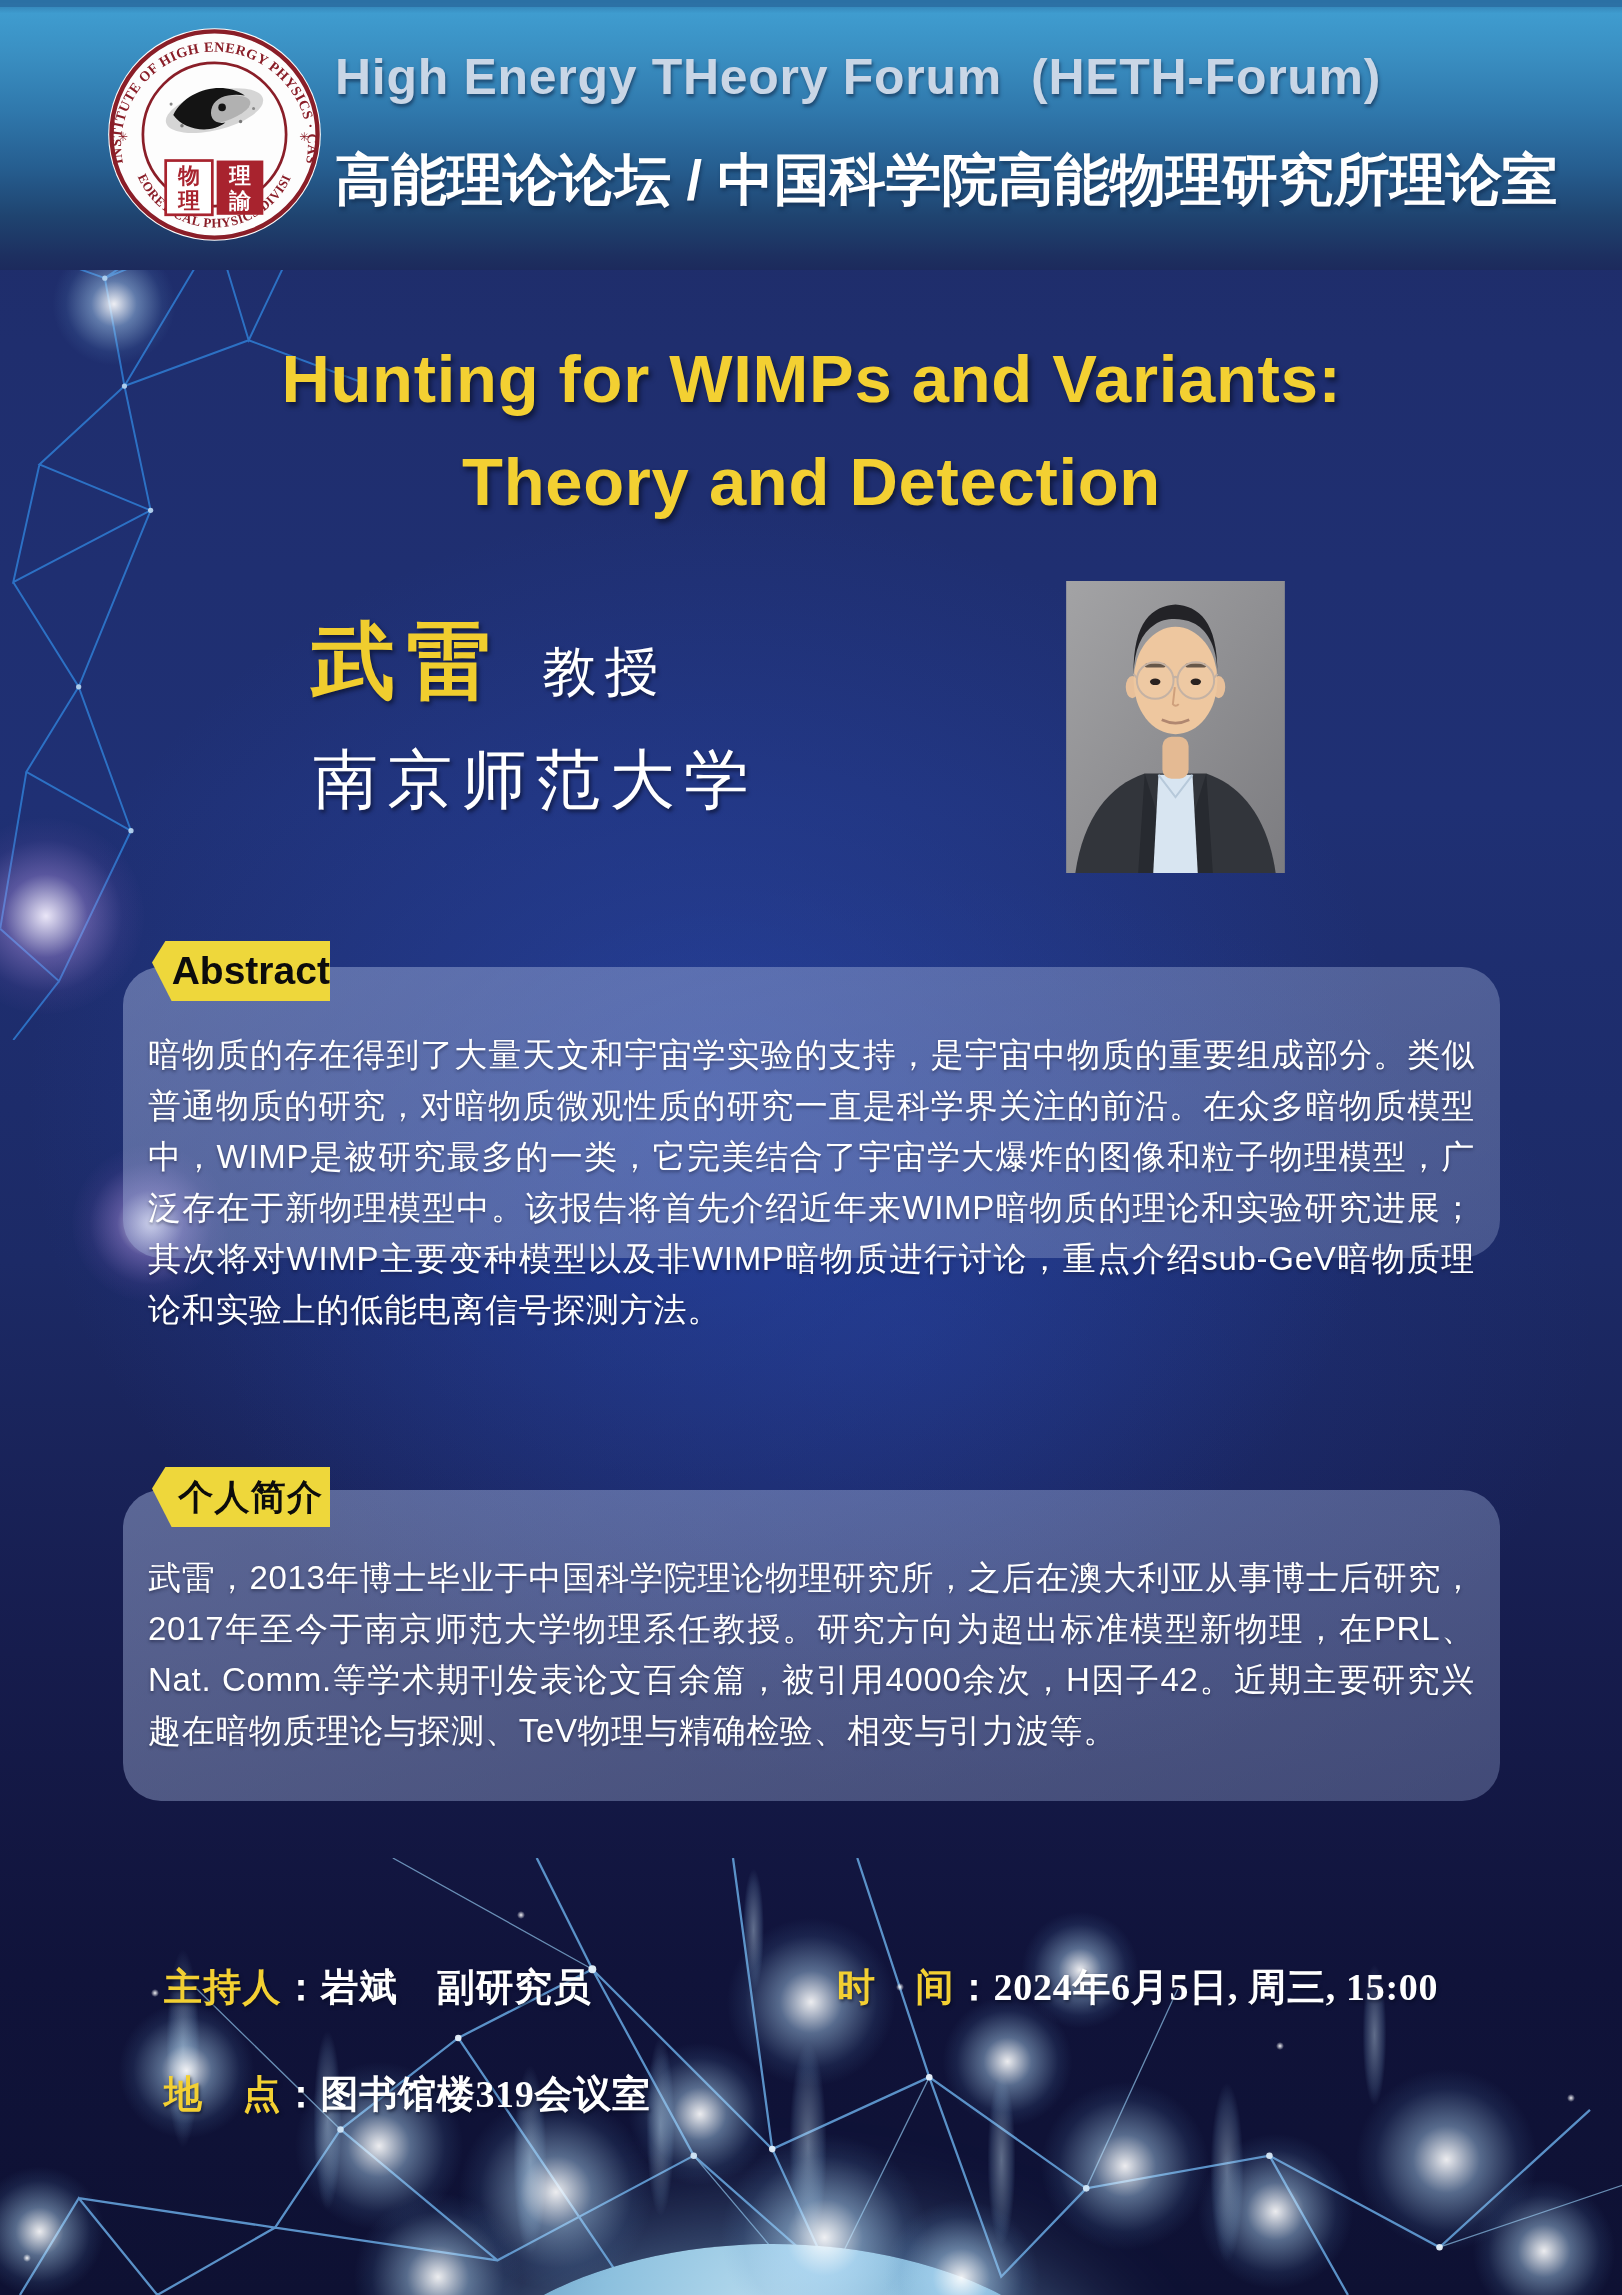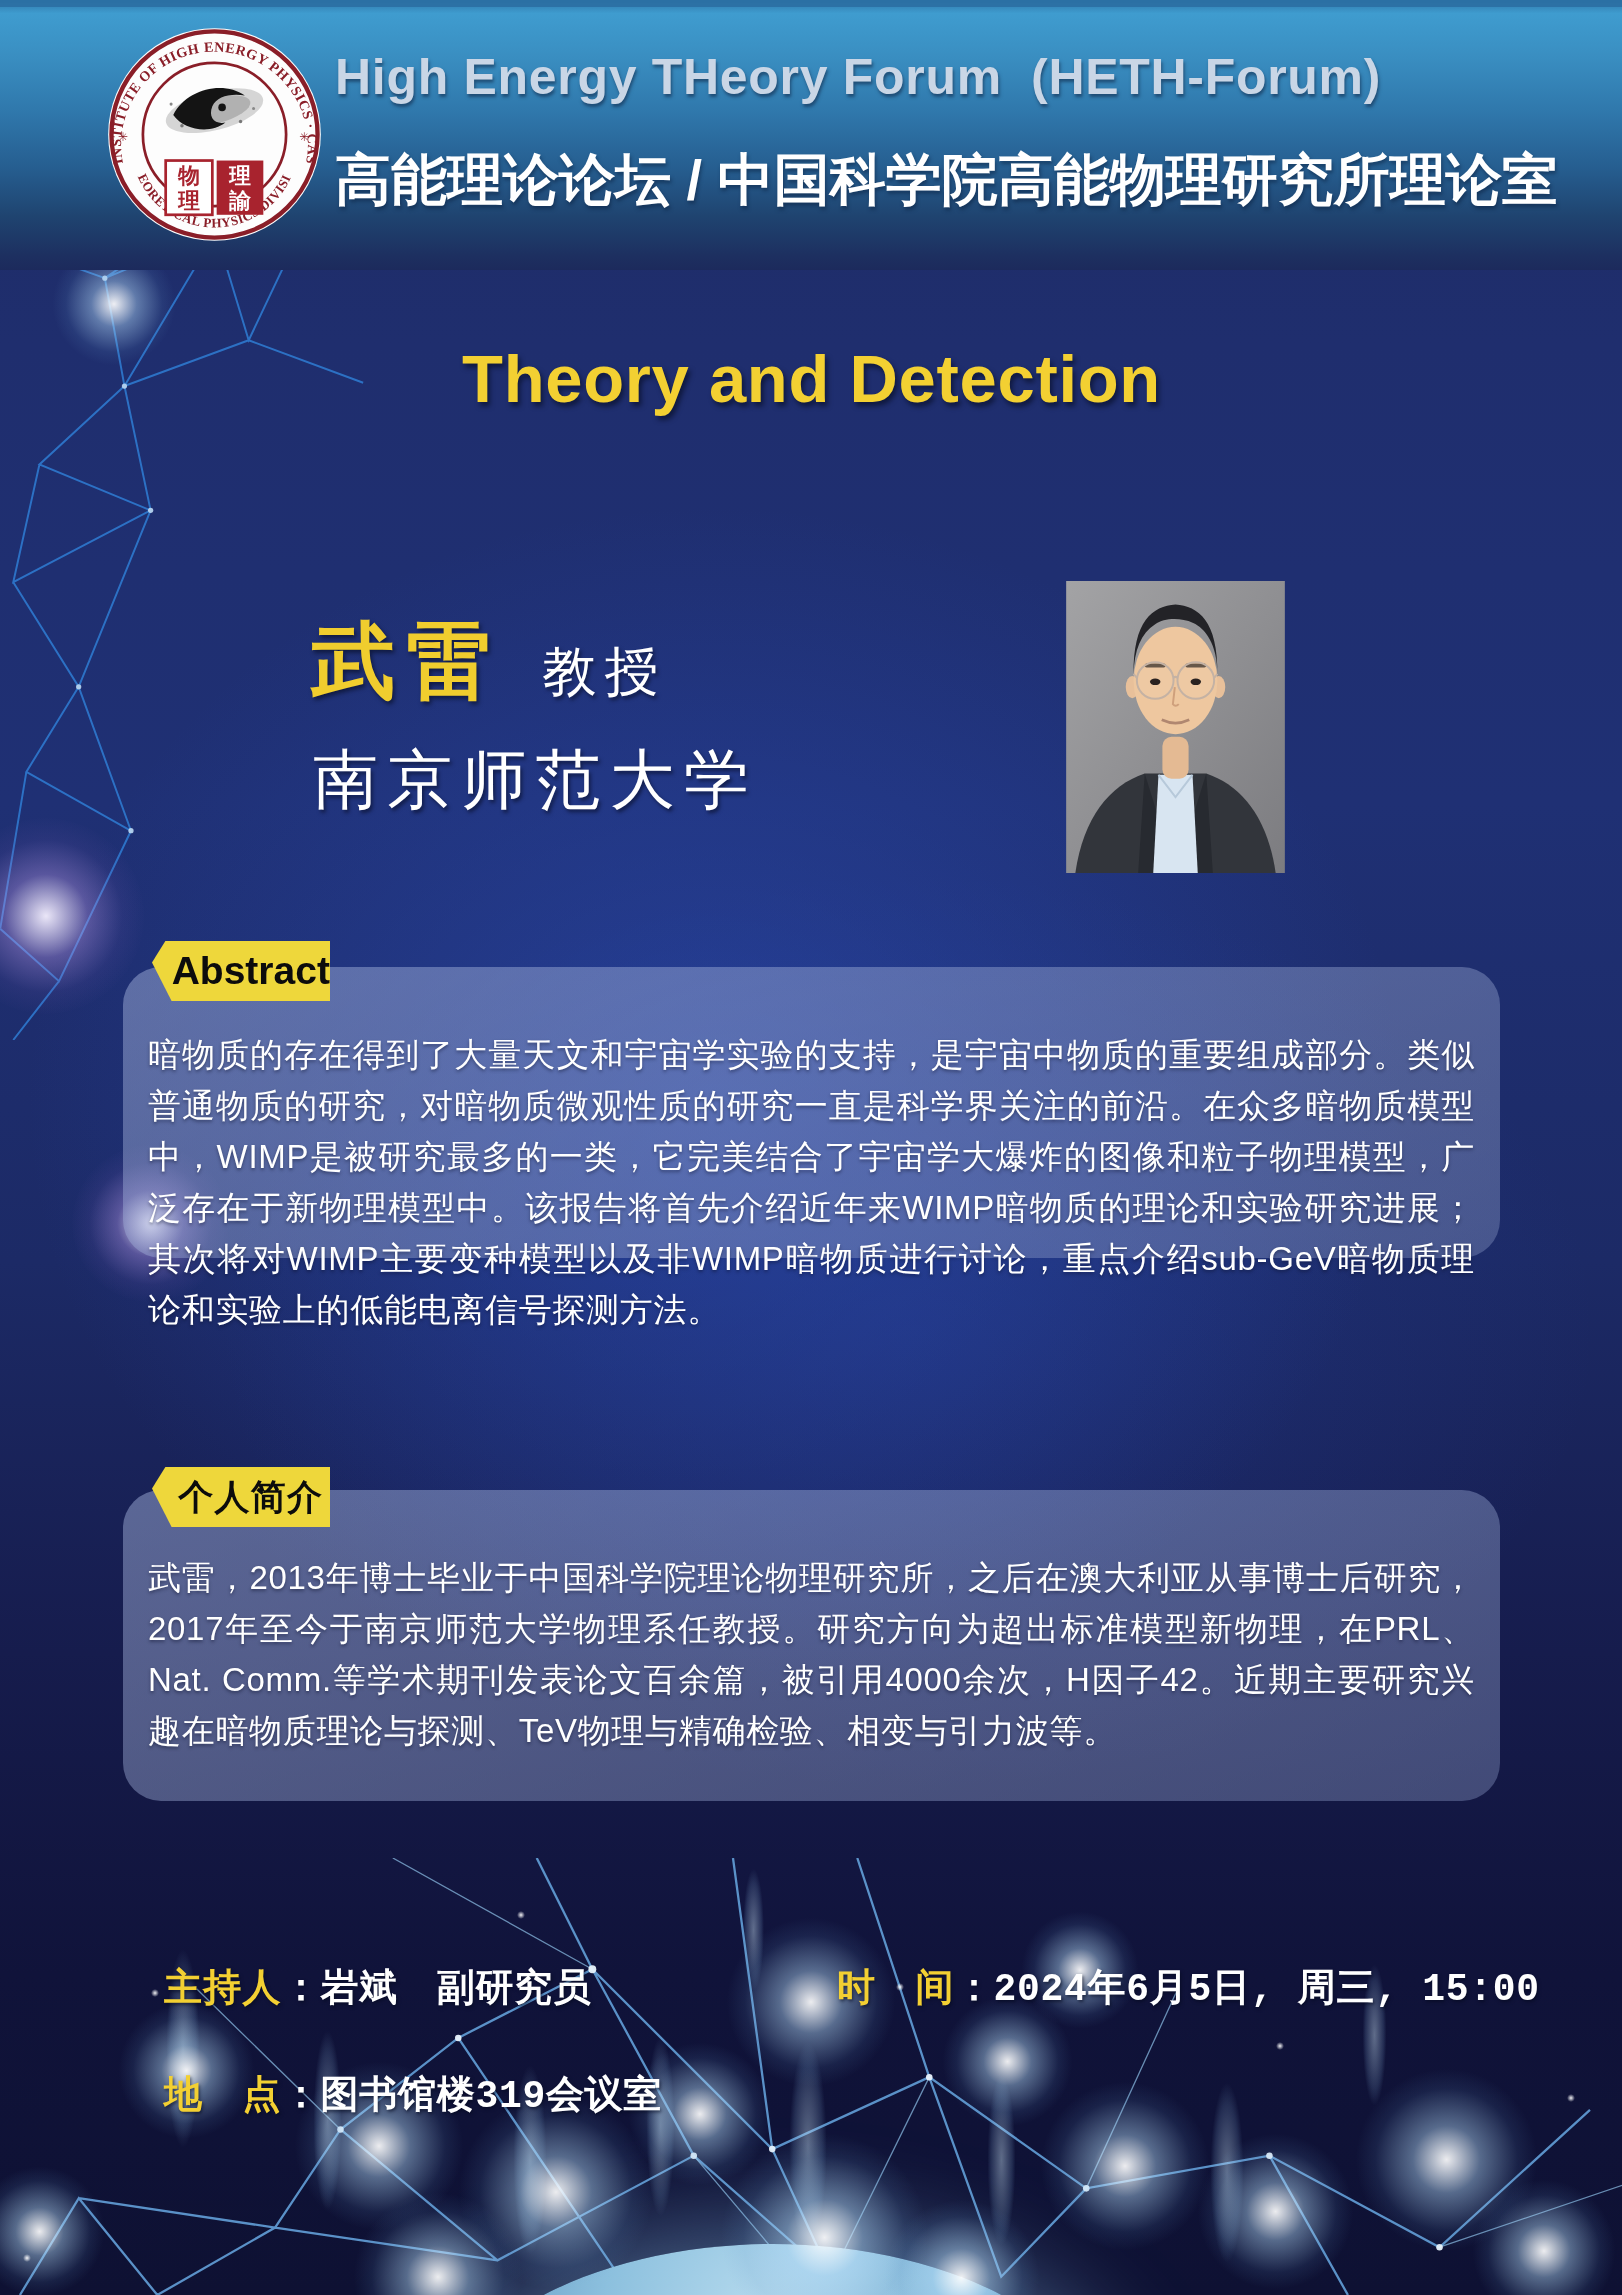--- a/index.html
+++ b/index.html
@@ -86,21 +86,21 @@
   .panel-bio{top:1490px;height:311px;}
   .panel p{
     margin:0;padding:62px 25px 0 25px;
     font-size:33px;line-height:51px;color:#ffffff;
     text-align:justify;letter-spacing:0.7px;
     text-shadow:0 2px 3.3px rgba(10,15,40,.45);
   }
   
   .footer-item{
     position:absolute;display:flex;align-items:flex-end;
-    font-family:Liberation Mono, monospace;
+    font-family:Liberation Serif, serif;
     font-size:38px;z-index:7;
   }
   .footer-label{
     color:var(--accent-yellow,#eac92c);font-weight:bold;letter-spacing:1.3px;
     text-shadow:1.3px 2px 3.3px rgba(5,10,30,.6);white-space:pre;
   }
   .footer-value{
     color:#ffffff;font-weight:bold;letter-spacing:0.7px;
     text-shadow:1.3px 2px 3.3px rgba(5,10,30,.6);white-space:pre;
   }
@@ -243,20 +243,21 @@
         <text x="23.5" y="-5" font-size="20" fill="#ffffff">理</text>
         <text x="23.5" y="18" font-size="20" fill="#ffffff">諭</text>
       </g>
     </svg>
 
     <div class="title-en">High Energy THeory Forum  (HETH-Forum)</div>
     <div class="title-cn">高能理论论坛 / 中国科学院高能物理研究所理论室</div>
   </div>
 
   <div class="talk-title">
+    <div>Hunting for WIMPs and Variants:</div>
     <div>Theory and Detection</div>
   </div>
 
   <div class="speaker-row">
     <span class="speaker-name">武雷</span>
     <span class="speaker-title">教授</span>
   </div>
   <div class="speaker-affiliation">南京师范大学</div>
 
   <div class="photo">

